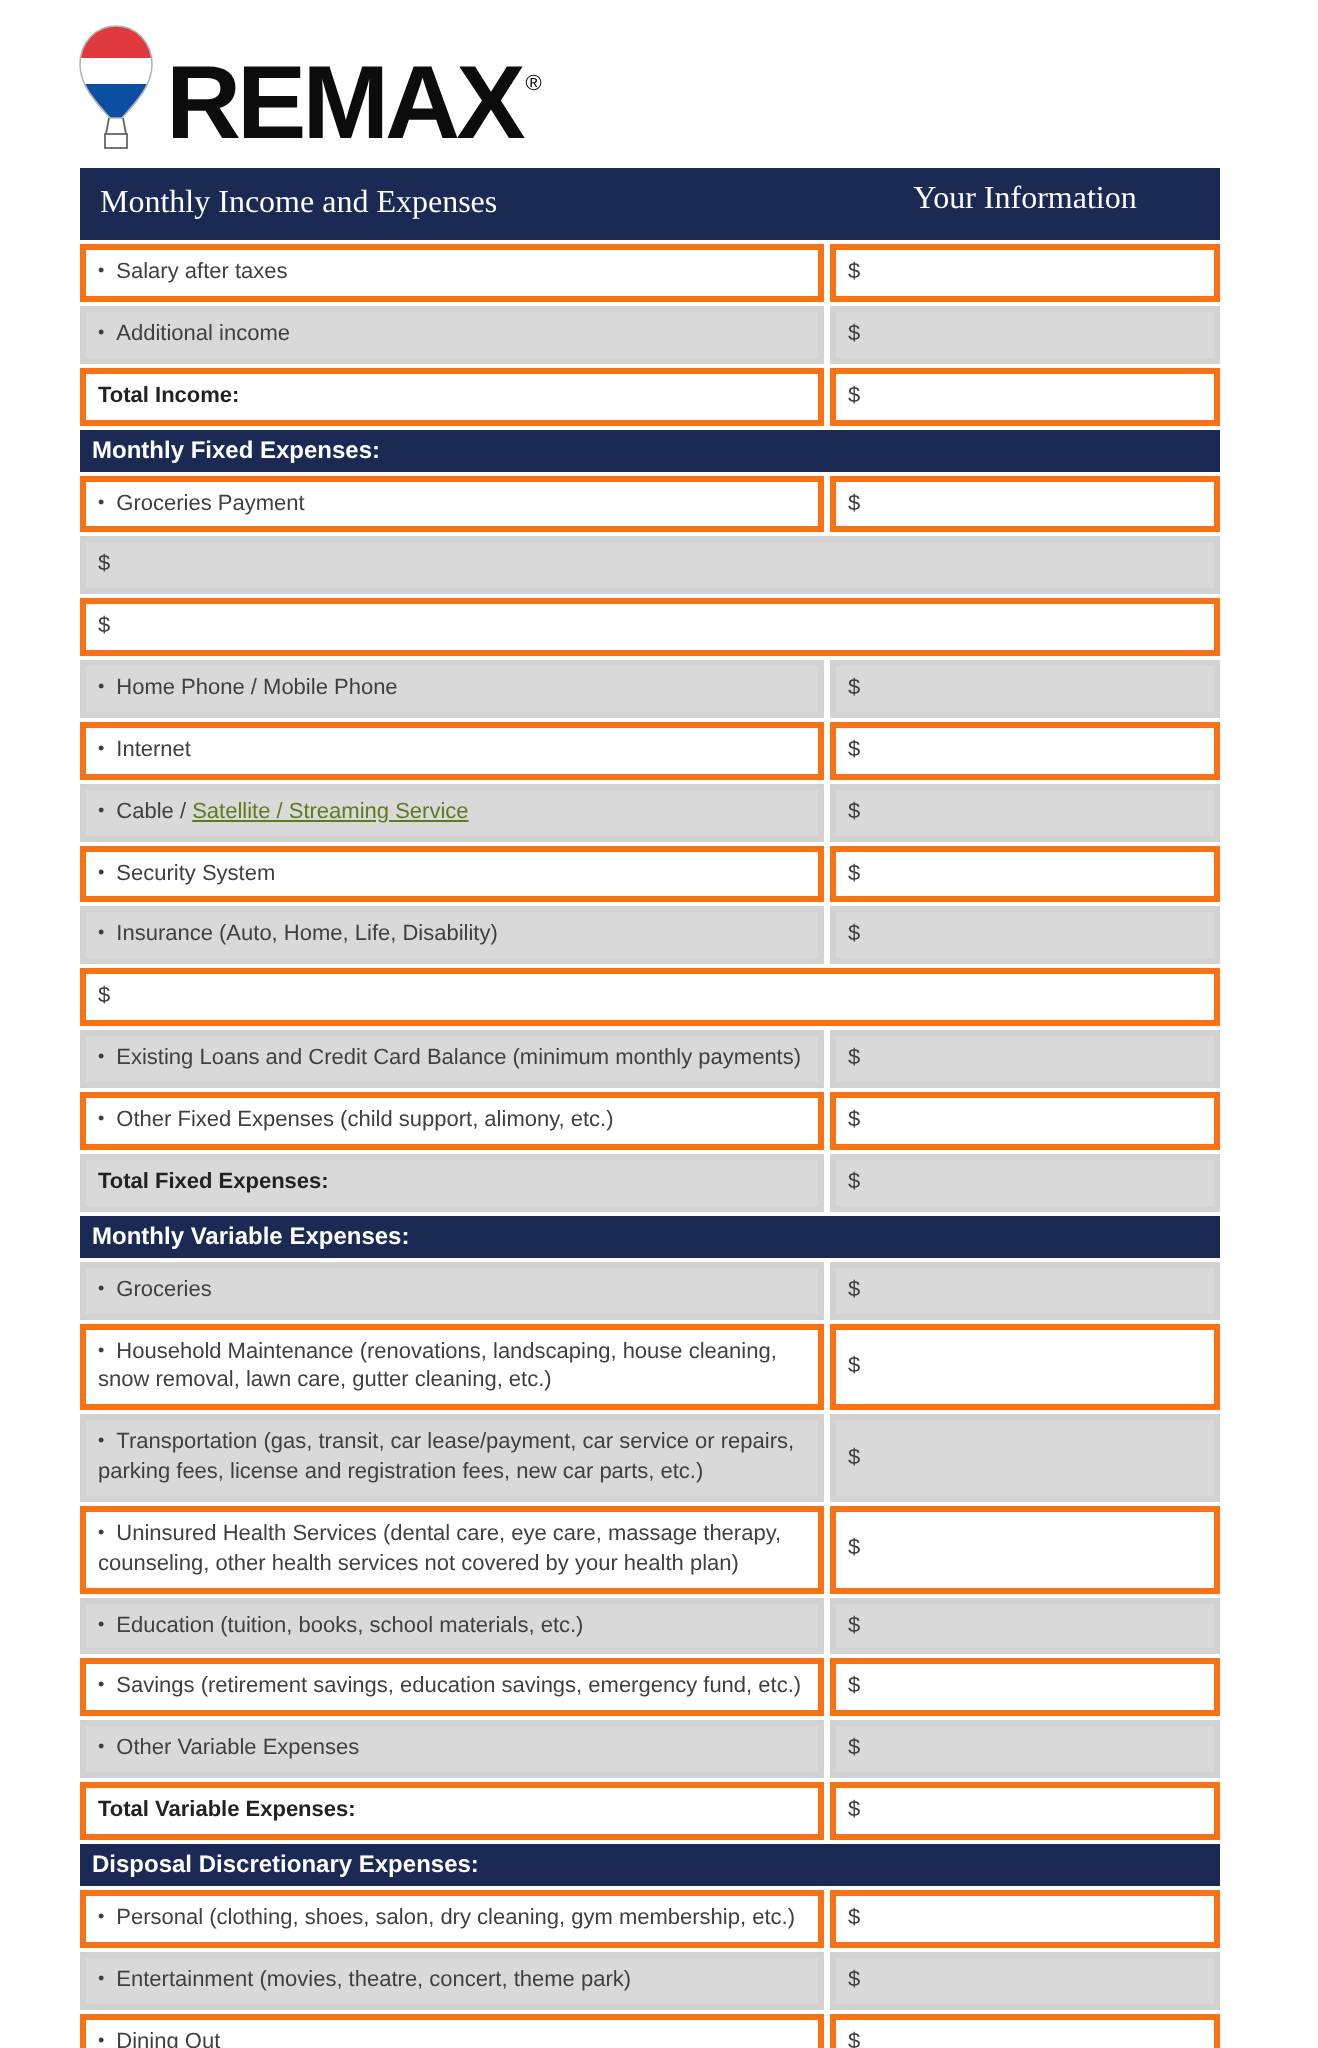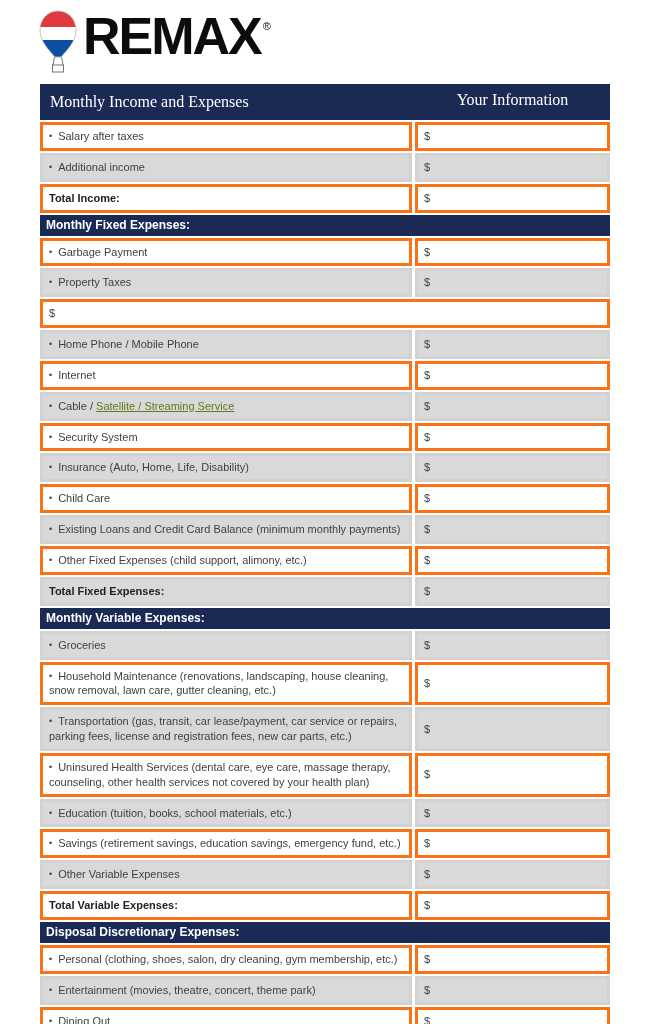--- a/index.html
+++ b/index.html
@@ -13,21 +13,21 @@
   .page {
     width: 659px;
     min-height: 1024px;
     background: #fff;
     padding-top: 8px;
   }
 
   
   .logo {
     display: flex;
-    align-items: flex-start;
+    align-items: flex-end;
     margin: 2px 0 6px 38px;
     height: 68px;
   }
   .balloon-svg { display: block; margin-right: 5px; }
   .brand {
     font-family: "Liberation Sans", sans-serif;
     font-weight: bold;
     font-size: 52px;
     letter-spacing: -2px;
     color: #0c0c0c;
@@ -135,27 +135,26 @@
           </div>
         </div>
         <div class="row white">
           <div class="cell cell-label bold"><span>Total Income:</span></div>
           <div class="cell cell-value">
             <span class="dollar">$</span>
           </div>
         </div>
         <div class="section-bar">Monthly Fixed Expenses:</div>
         <div class="row white">
-          <div class="cell cell-label"><span class="bullet">•</span><span>Garbage Payment</span></div>
-          <div class="cell cell-value">
-            <span class="dollar">$</span>
-          </div>
-        </div>
-        <div class="row gray">
-          <div class="cell cell-label"><span class="bullet">•</span><span>Property Taxes</span></div>
+          <div class="cell cell-label"><span class="bullet">•</span><span>Groceries Payment</span></div>
+          <div class="cell cell-value">
+            <span class="dollar">$</span>
+          </div>
+        </div>
+        <div class="row gray">
           <div class="cell cell-value">
             <span class="dollar">$</span>
           </div>
         </div>
         <div class="row white">
           <div class="cell cell-value">
             <span class="dollar">$</span>
           </div>
         </div>
         <div class="row gray">
@@ -182,21 +181,20 @@
             <span class="dollar">$</span>
           </div>
         </div>
         <div class="row gray">
           <div class="cell cell-label"><span class="bullet">•</span><span>Insurance (Auto, Home, Life, Disability)</span></div>
           <div class="cell cell-value">
             <span class="dollar">$</span>
           </div>
         </div>
         <div class="row white">
-          <div class="cell cell-label"><span class="bullet">•</span><span>Child Care</span></div>
           <div class="cell cell-value">
             <span class="dollar">$</span>
           </div>
         </div>
         <div class="row gray">
           <div class="cell cell-label"><span class="bullet">•</span><span>Existing Loans and Credit Card Balance (minimum monthly payments)</span></div>
           <div class="cell cell-value">
             <span class="dollar">$</span>
           </div>
         </div>

